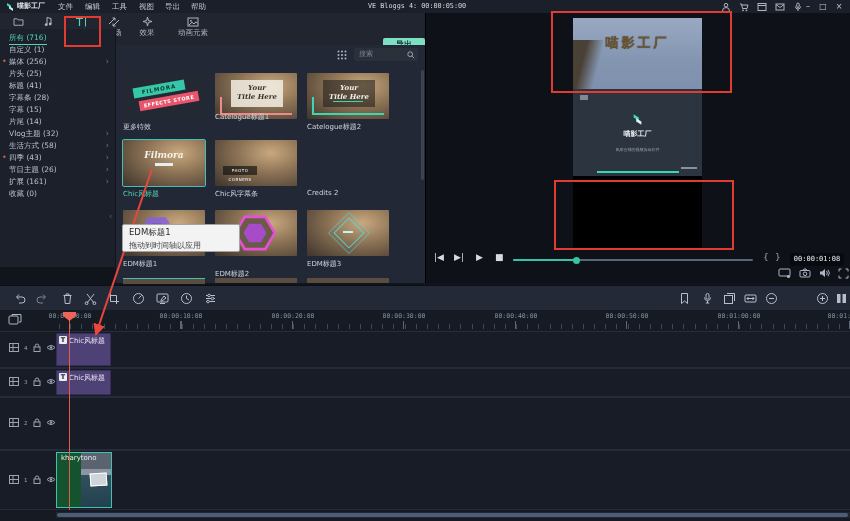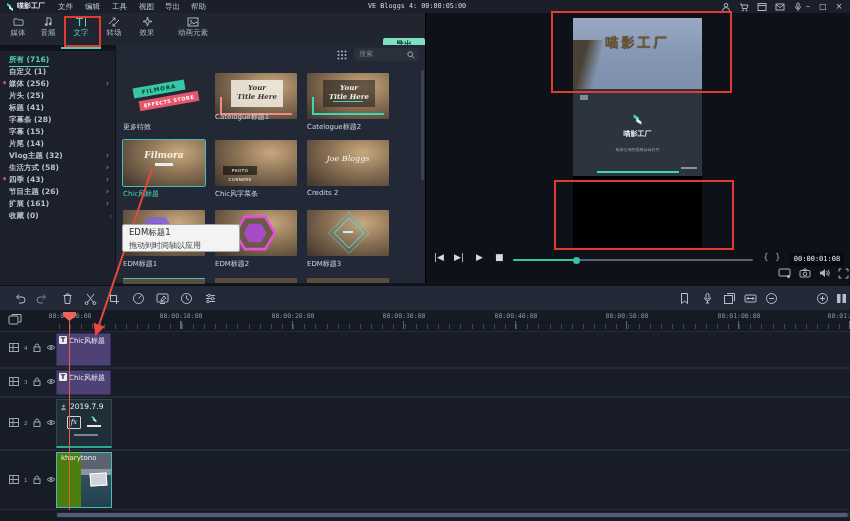--- a/index.html
+++ b/index.html
@@ -22,22 +22,22 @@
   .tabbar{position:absolute;left:0;top:13px;width:425px;height:32px;background:#20252f;
           border-bottom:1px solid #11141b;}
   .tab{position:absolute;top:2px;width:40px;text-align:center;color:#aeb6c2;font-size:7.5px;}
   .tab .t-ic{height:13px;display:flex;align-items:center;justify-content:center;}
   .tab.active{color:#56d3b4;}
   .tab.active .t-lbl{border-bottom:2px solid #4ad0ae;padding-bottom:9px;text-align:center;}
   .export-btn{position:absolute;left:383px;top:25px;width:42px;height:14px;background:#7de0c3;
               color:#173029;font-size:8px;font-weight:bold;text-align:center;line-height:14px;border-radius:2px;}
 
   
-  .sidebar{position:absolute;left:0;top:51px;width:115px;height:238px;background:#1b202a;
-           border-right:1px solid #11141b;font-size:7.5px;font-weight:bold;}
+  .sidebar{position:absolute;left:0;top:29px;width:115px;height:238px;background:#1b202a;
+           border-right:1px solid #11141b;font-size:7.5px;}
   .side-item{position:absolute;left:0;width:115px;height:12px;line-height:12px;color:#b9c1cc;}
   .side-item .dot{position:absolute;left:2px;color:#e05555;font-size:8px;}
   .side-item .lbl{position:absolute;left:9px;white-space:nowrap;}
   .side-item .chev{position:absolute;right:6px;color:#6f7889;font-size:8px;}
   .side-item.sel .lbl{color:#56d3b4;border-bottom:1px solid #56d3b4;padding-bottom:0px;}
   .collapse-arrow{position:absolute;left:109px;top:212px;color:#5a6374;font-size:8px;}
 
   
   .gridarea{position:absolute;left:116px;top:45px;width:309px;height:238px;background:#222835;}
   .searchbox{position:absolute;left:238px;top:3px;width:64px;height:13px;background:#2a313b;
@@ -326,43 +326,40 @@
     <div class="thumb-lbl" style="left:99px;top:67px">Catelogue标题1</div>
     <div class="thumb-lbl" style="left:191px;top:77px">Catelogue标题2</div>
 
     <div class="thumb sel" style="left:7px;top:95px">
       <div class="script" style="position:absolute;left:0;top:10px;width:82px;font-size:9px;font-weight:bold">Filmora</div>
       <div class="decorbar" style="left:32px;top:23px;width:18px;height:3px;background:#e9ecf1"></div>
     </div>
     <div class="thumb" style="left:99px;top:95px">
       <div class="decorbar" style="left:8px;top:26px;width:34px;height:9px;background:rgba(15,15,15,.65);color:#fff;font-size:4px;text-align:center;line-height:9px;letter-spacing:.5px">PHOTO CORNERS</div>
     </div>
-    <div class="thumb" style="left:191px;top:95px">
-      <div class="script" style="position:absolute;left:0;top:14px;width:82px;font-size:8px">Joe Bloggs</div>
-    </div>
     <div class="thumb-lbl sel" style="left:7px;top:144px">Chic风标题</div>
     <div class="thumb-lbl" style="left:99px;top:144px">Chic风字幕条</div>
     <div class="thumb-lbl" style="left:191px;top:144px">Credits 2</div>
 
     <div class="thumb" style="left:7px;top:165px">
       <div class="hex" style="left:16px;top:6px;width:36px;height:32px;background:linear-gradient(135deg,#7a5fd0,#a06ae0);opacity:.9"></div>
       <div class="hex" style="left:24px;top:13px;width:20px;height:18px;background:#4636a0;opacity:.8"></div>
     </div>
     <div class="thumb" style="left:99px;top:165px">
       <div class="hex" style="left:18px;top:4px;width:44px;height:38px;background:#e84fd9"></div>
       <div class="hex" style="left:21px;top:7px;width:38px;height:32px;background:#6b5a48"></div>
       <div class="hex" style="left:28px;top:13px;width:24px;height:20px;background:#b14ae0;opacity:.85"></div>
     </div>
     <div class="thumb" style="left:191px;top:165px">
       <div class="decorbar" style="left:31px;top:12px;width:20px;height:20px;border:1.5px solid #44e0e8;transform:rotate(45deg);opacity:.9"></div>
       <div class="decorbar" style="left:27px;top:8px;width:28px;height:28px;border:1px solid #44e0e8;transform:rotate(45deg);opacity:.45"></div>
       <div class="decorbar" style="left:36px;top:21px;width:10px;height:2px;background:#bff6f8"></div>
     </div>
     <div class="thumb-lbl" style="left:7px;top:214px">EDM标题1</div>
-    <div class="thumb-lbl" style="left:99px;top:214px">EDM标题2</div>
+    <div class="thumb-lbl" style="left:99px;top:224px">EDM标题2</div>
     <div class="thumb-lbl" style="left:191px;top:214px">EDM标题3</div>
 
     <div class="decorbar" style="left:7px;top:233px;width:82px;height:5px;background:#5a4c3e;border-top:1.5px solid #43c0b1"></div>
     <div class="decorbar" style="left:99px;top:233px;width:82px;height:5px;background:#5a4c3e"></div>
     <div class="decorbar" style="left:191px;top:233px;width:82px;height:5px;background:#5a4c3e"></div>
   </div>
 
   <div class="tooltip">
     <div style="font-size:8.5px">EDM标题1</div>
     <div style="color:#444">拖动到时间轴以应用</div>
@@ -573,35 +570,21 @@
     </div>
 
     <div class="clip-title" style="top:23px;height:33px">
       <div class="tbadge">T</div>
       <div class="ct-lbl">Chic风标题</div>
     </div>
     <div class="clip-title" style="top:60px;height:25px">
       <div class="tbadge">T</div>
       <div class="ct-lbl">Chic风标题</div>
     </div>
-    <div style="position:absolute;left:56px;top:89px;width:56px;height:49px;background:#1f2e37;border:1px solid #2c4a54;box-sizing:border-box;border-bottom:2px solid #2da796">
-      <svg style="position:absolute;left:3px;top:4px" width="7" height="7" viewBox="0 0 10 10">
-          <circle cx="5" cy="3" r="2" fill="#8b95a1"></circle>
-          <path d="M1.5,9 a3.5,3.5 0 0 1 7,0 Z" fill="#8b95a1"></path>
-        </svg>
-      <div style="position:absolute;left:13px;top:2px;font-size:7.5px;color:#eef1f5">2019.7.9</div>
-      <div style="position:absolute;left:10px;top:16px;width:12px;height:11px;border:1px solid #cfd6dd;border-radius:1px;color:#e8edf2;font-size:7px;font-style:italic;font-family:'DejaVu Serif','Liberation Serif',serif;text-align:center;line-height:11px">fx</div>
-      <svg style="position:absolute;left:33px;top:15px" width="8" height="8" viewBox="0 0 10 10">
-          <path d="M2,1 L6,3.5 L6,6 L2,3.5 Z" fill="#3ddbb4"></path>
-          <path d="M8,9 L4,6.5 L4,4 L8,6.5 Z" fill="#d9f7ee"></path>
-        </svg>
-      <div class="decorbar" style="left:30px;top:25px;width:14px;height:2px;background:#e5e9ee"></div>
-      <div class="decorbar" style="left:17px;top:34px;width:24px;height:1.5px;background:#7b8591"></div>
-    </div>
-    <div style="position:absolute;left:56px;top:142px;width:56px;height:56px;background:#4d7c0f;border:1px solid #43c0b1;box-sizing:border-box;overflow:hidden">
+    <div style="position:absolute;left:56px;top:142px;width:56px;height:56px;background:#14532d;border:1px solid #43c0b1;box-sizing:border-box;overflow:hidden">
       <div style="position:absolute;left:44%;top:0;right:0;bottom:0;background:linear-gradient(180deg,#5a636f 0%,#5a636f 30%,#8b95a3 30%,#8b95a3 40%,#33505f 40%,#22404e 100%)"></div>
       <div class="decorbar" style="right:4px;top:20px;width:15px;height:11px;background:#cfd3da;border:1px solid #fff;transform:rotate(-4deg)"></div>
       <div style="position:absolute;left:4px;top:1px;font-size:7px;color:#e8ebf0">kharytono</div>
     </div>
 
     <div class="hsb-track"></div>
     <div class="hsb-thumb"></div>
   </div>
 
   <div class="playhead-marker"></div>

